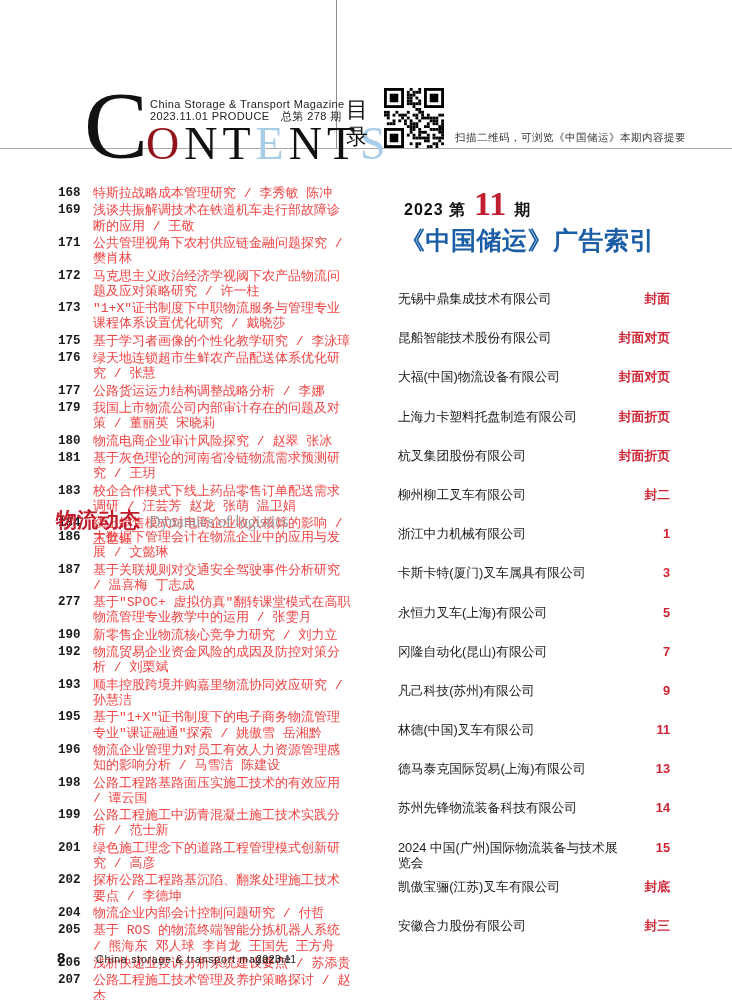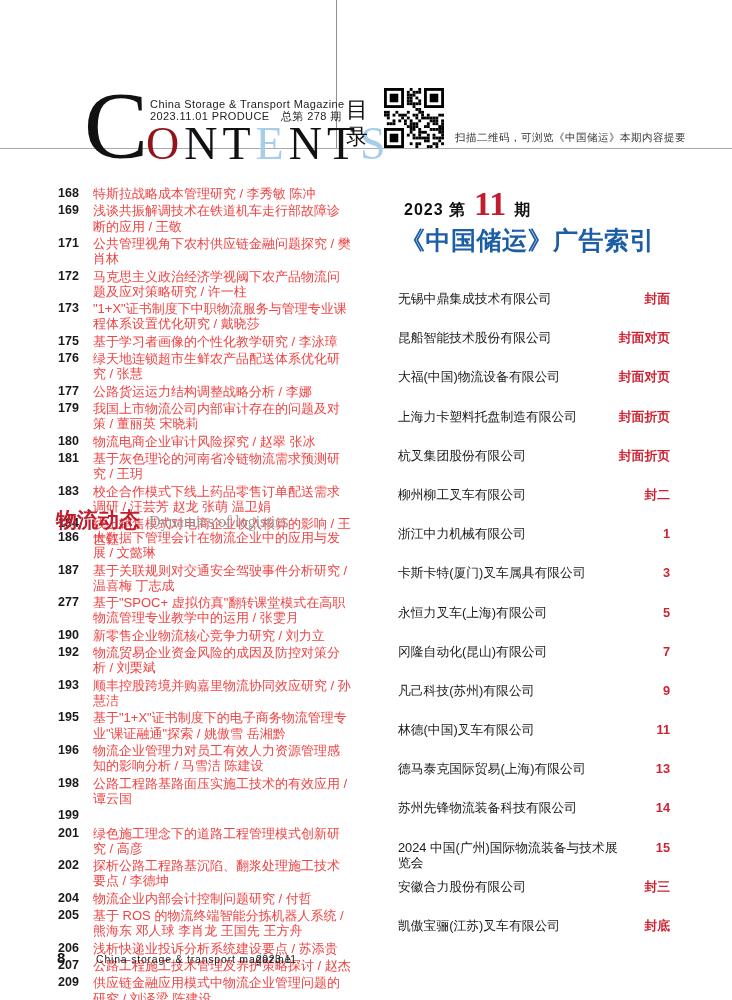--- a/index.html
+++ b/index.html
@@ -15,21 +15,21 @@
   .logo-letters{font-family:"Liberation Serif",serif;font-size:46px;line-height:0.9;
                 letter-spacing:5px;margin-top:1px;margin-left:-4px;}
   .toc-vert{position:absolute;left:345px;top:97px;font-size:22px;line-height:1.22;
             color:#111;text-align:center;width:24px;}
   .qr{position:absolute;left:384px;top:88px;width:60px;height:60px;}
   .qr-caption{position:absolute;left:455px;top:131px;font-size:10.5px;color:#333;letter-spacing:0.5px;}
   
   .art-list{position:absolute;left:58px;width:296px;margin:0;padding:0;list-style:none;}
   #list-articles-1{top:186px;}
   #list-articles-2{top:530px;}
-  .article{display:flex;margin:0 0 2.2px 0;}
+  .article{display:flex;margin:0 0 2.2px 0;font-family:Liberation Mono, monospace;}
   .article .num{flex:0 0 35px;font-weight:bold;font-size:12.5px;line-height:15.2px;}
   .article .ttl{width:258px;font-size:13px;line-height:15.2px;color:#ef4444;}
   .section-head{position:absolute;left:56px;top:506px;display:flex;align-items:baseline;}
   .section-zh{font-size:21px;font-weight:bold;}
   .section-en{font-family:"Liberation Serif",serif;font-size:16px;color:#9b9b9b;margin-left:9px;}
   
   .issue-line{position:absolute;left:404px;top:190px;display:flex;align-items:baseline;}
   .issue-pre,.issue-suf{font-size:16px;font-weight:bold;color:#111;letter-spacing:1px;}
   .issue-num{font-family:"Liberation Serif",serif;font-size:34px;font-weight:bold;margin:0 8px;line-height:0.8;}
   .ad-title{position:absolute;left:400px;top:224px;font-size:25px;font-weight:bold;letter-spacing:0.5px;}
@@ -295,20 +295,21 @@
       <li class="article">
         <span class="num">196</span>
         <span class="ttl">物流企业管理力对员工有效人力资源管理感知的影响分析 / 马雪洁 陈建设</span>
       </li>
       <li class="article">
         <span class="num">198</span>
         <span class="ttl">公路工程路基路面压实施工技术的有效应用 / 谭云国</span>
       </li>
       <li class="article">
         <span class="num">199</span>
+        <span class="ttl">公路工程施工中沥青混凝土施工技术实践分析 / 范士新</span>
       </li>
       <li class="article">
         <span class="num">201</span>
         <span class="ttl">绿色施工理念下的道路工程管理模式创新研究 / 高彦</span>
       </li>
       <li class="article">
         <span class="num">202</span>
         <span class="ttl">探析公路工程路基沉陷、翻浆处理施工技术要点 / 李德坤</span>
       </li>
       <li class="article">
@@ -394,26 +395,26 @@
       </li>
       <li class="ad-row">
         <span class="ad-name">苏州先锋物流装备科技有限公司</span>
         <span class="ad-loc" style="color: rgb(207, 35, 51);">14</span>
       </li>
       <li class="ad-row">
         <span class="ad-name">2024 中国(广州)国际物流装备与技术展览会</span>
         <span class="ad-loc" style="color: rgb(207, 35, 51);">15</span>
       </li>
       <li class="ad-row">
+        <span class="ad-name">凯傲宝骊(江苏)叉车有限公司</span>
+        <span class="ad-loc" style="color: rgb(207, 35, 51);">封底</span>
+      </li>
+      <li class="ad-row">
         <span class="ad-name">安徽合力股份有限公司</span>
         <span class="ad-loc" style="color: rgb(207, 35, 51);">封三</span>
-      </li>
-      <li class="ad-row">
-        <span class="ad-name">凯傲宝骊(江苏)叉车有限公司</span>
-        <span class="ad-loc" style="color: rgb(207, 35, 51);">封底</span>
       </li>
     </ul>
 
   <div class="footer">
     <span class="footer-page">8</span>
     <span class="footer-mag">China storage &amp; transport magazine</span>
     <span class="footer-issue">2023.11</span>
   </div>
 
 </div>

